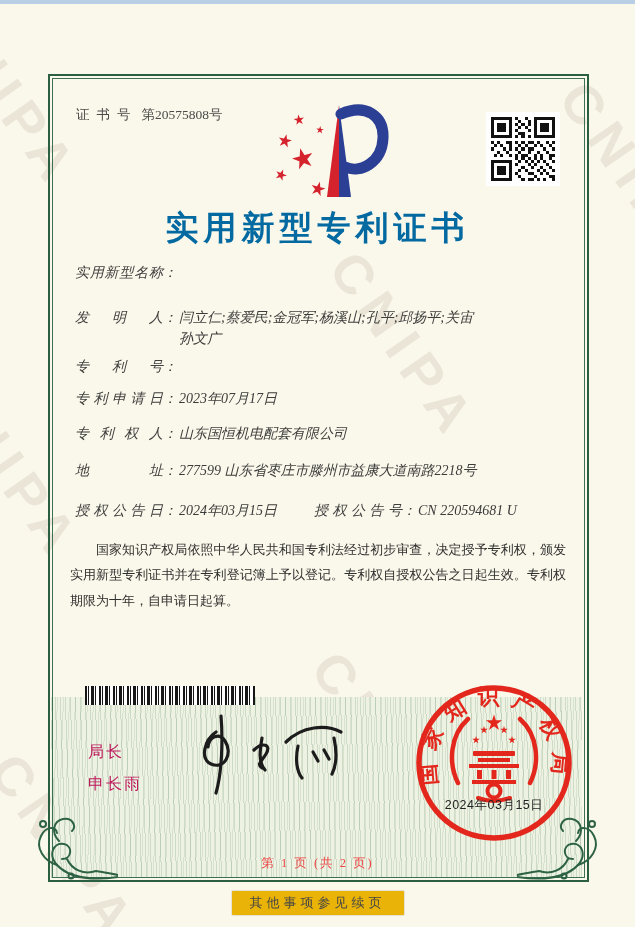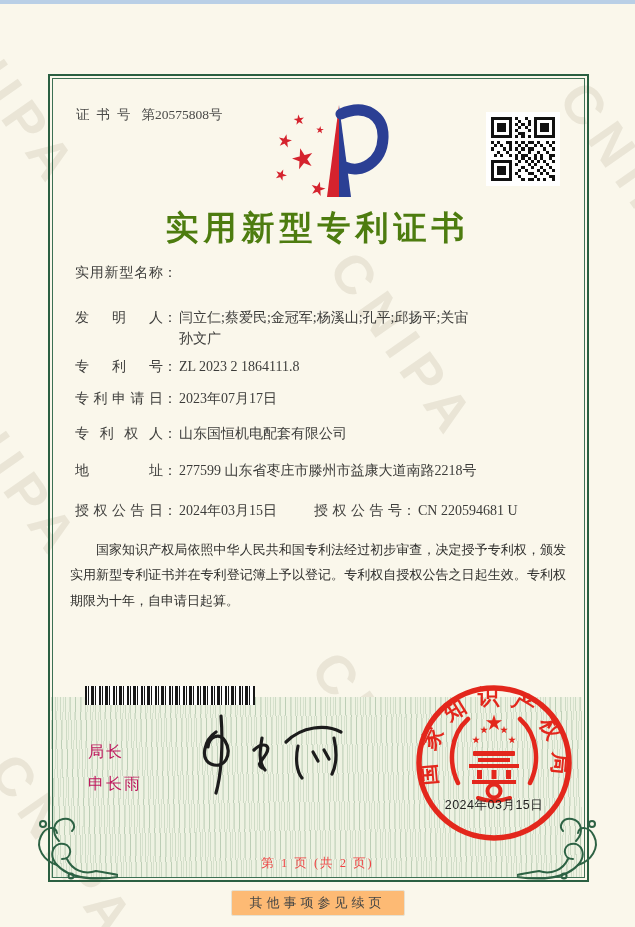--- a/index.html
+++ b/index.html
@@ -15,22 +15,22 @@
   .band{position:absolute;left:51px;top:697px;width:531px;height:181px;z-index:1;
         background-color:#eef2e2;
         background-image:repeating-linear-gradient(88deg,rgba(90,135,95,.22) 0 1px,transparent 1px 5px),
                          repeating-linear-gradient(92deg,rgba(90,135,95,.15) 0 1px,transparent 1px 6px);}
   .cert-no{position:absolute;left:76px;top:106px;font-size:13.5px;color:#4a4a48;z-index:3;}
   .cert-no .sp{letter-spacing:7px;margin-right:4px;font-family:Liberation Mono, monospace;}
   .logo{position:absolute;left:268px;top:103px;z-index:3;}
   .qr-box{position:absolute;left:486px;top:112px;width:74px;height:74px;background:#fff;
         display:flex;align-items:center;justify-content:center;z-index:3;}
   .title{position:absolute;left:0;top:206px;width:100%;text-align:center;
-        font-size:33px;font-weight:bold;letter-spacing:5px;color:#4d7c0f;z-index:3;}
-  .fields{position:absolute;left:75px;top:262px;width:488px;font-size:14px;z-index:3;}
+        font-size:33px;font-weight:bold;letter-spacing:5px;color:#0369a1;z-index:3;}
+  .fields{position:absolute;left:75px;top:262px;width:488px;font-size:14px;z-index:3;font-style:italic;}
   .frow{display:flex;line-height:21px;}
   .flabel{flex:0 0 88px;width:88px;text-align:justify;text-align-last:justify;
         text-justify:inter-character;color:#40403e;}
   .fcolon{flex:0 0 16px;width:16px;}
   .fvalue{white-space:pre-line;color:#3c3c3a;}
   .r-name{margin-bottom:24px;}
   .r-inventor{margin-bottom:7px;}
   .r-pno{margin-bottom:11px;}
   .r-fdate{margin-bottom:14px;}
   .r-holder{margin-bottom:16px;}
@@ -44,21 +44,21 @@
         background:repeating-linear-gradient(90deg,#161616 0 2px,#fdfdfd 2px 3px,#161616 3px 4px,
         #fdfdfd 4px 6px,#161616 6px 9px,#fdfdfd 9px 10px,#161616 10px 11px,#fdfdfd 11px 14px);}
   .director{position:absolute;left:88px;top:742px;font-size:16px;color:#be185d;z-index:4;
         font-family:"Liberation Sans",sans-serif;}
   .director div{margin-bottom:11px;letter-spacing:2px;}
   .sig{position:absolute;left:186px;top:712px;z-index:4;}
   .seal{position:absolute;left:412px;top:681px;z-index:5;}
   .pageinfo{position:absolute;left:0;top:855px;width:100%;text-align:center;
         font-size:12.5px;color:#ef4444;letter-spacing:2px;z-index:4;}
   .contnote{position:absolute;left:50%;top:890px;transform:translateX(-50%);
-        background:#fdba74;border:1px solid #e6e1d2;border-radius:2px;padding:3px 18px;
+        background:#eab308;border:1px solid #e6e1d2;border-radius:2px;padding:3px 18px;
         font-size:13px;color:#474745;letter-spacing:4px;z-index:6;white-space:nowrap;}
   .orn{position:absolute;z-index:3;}
   .orn.right{transform:scaleX(-1);}
 </style>
 </head>
 <body>
 
 <div class="page">
 
   <div class="topline"></div>
@@ -131,21 +131,20 @@
     </div>
     <div class="frow r-inventor">
       <span class="flabel">发明人</span>
       <span class="fcolon">：</span>
       <span class="fvalue">闫立仁;蔡爱民;金冠军;杨溪山;孔平;邱扬平;关宙
 孙文广</span>
     </div>
     <div class="frow r-pno">
       <span class="flabel">专利号</span>
       <span class="fcolon">：</span>
-      <span class="fvalue">ZL 2023 2 1864111.8</span>
     </div>
     <div class="frow r-fdate">
       <span class="flabel">专利申请日</span>
       <span class="fcolon">：</span>
       <span class="fvalue">2023年07月17日</span>
     </div>
     <div class="frow r-holder">
       <span class="flabel">专利权人</span>
       <span class="fcolon">：</span>
       <span class="fvalue">山东国恒机电配套有限公司</span>

